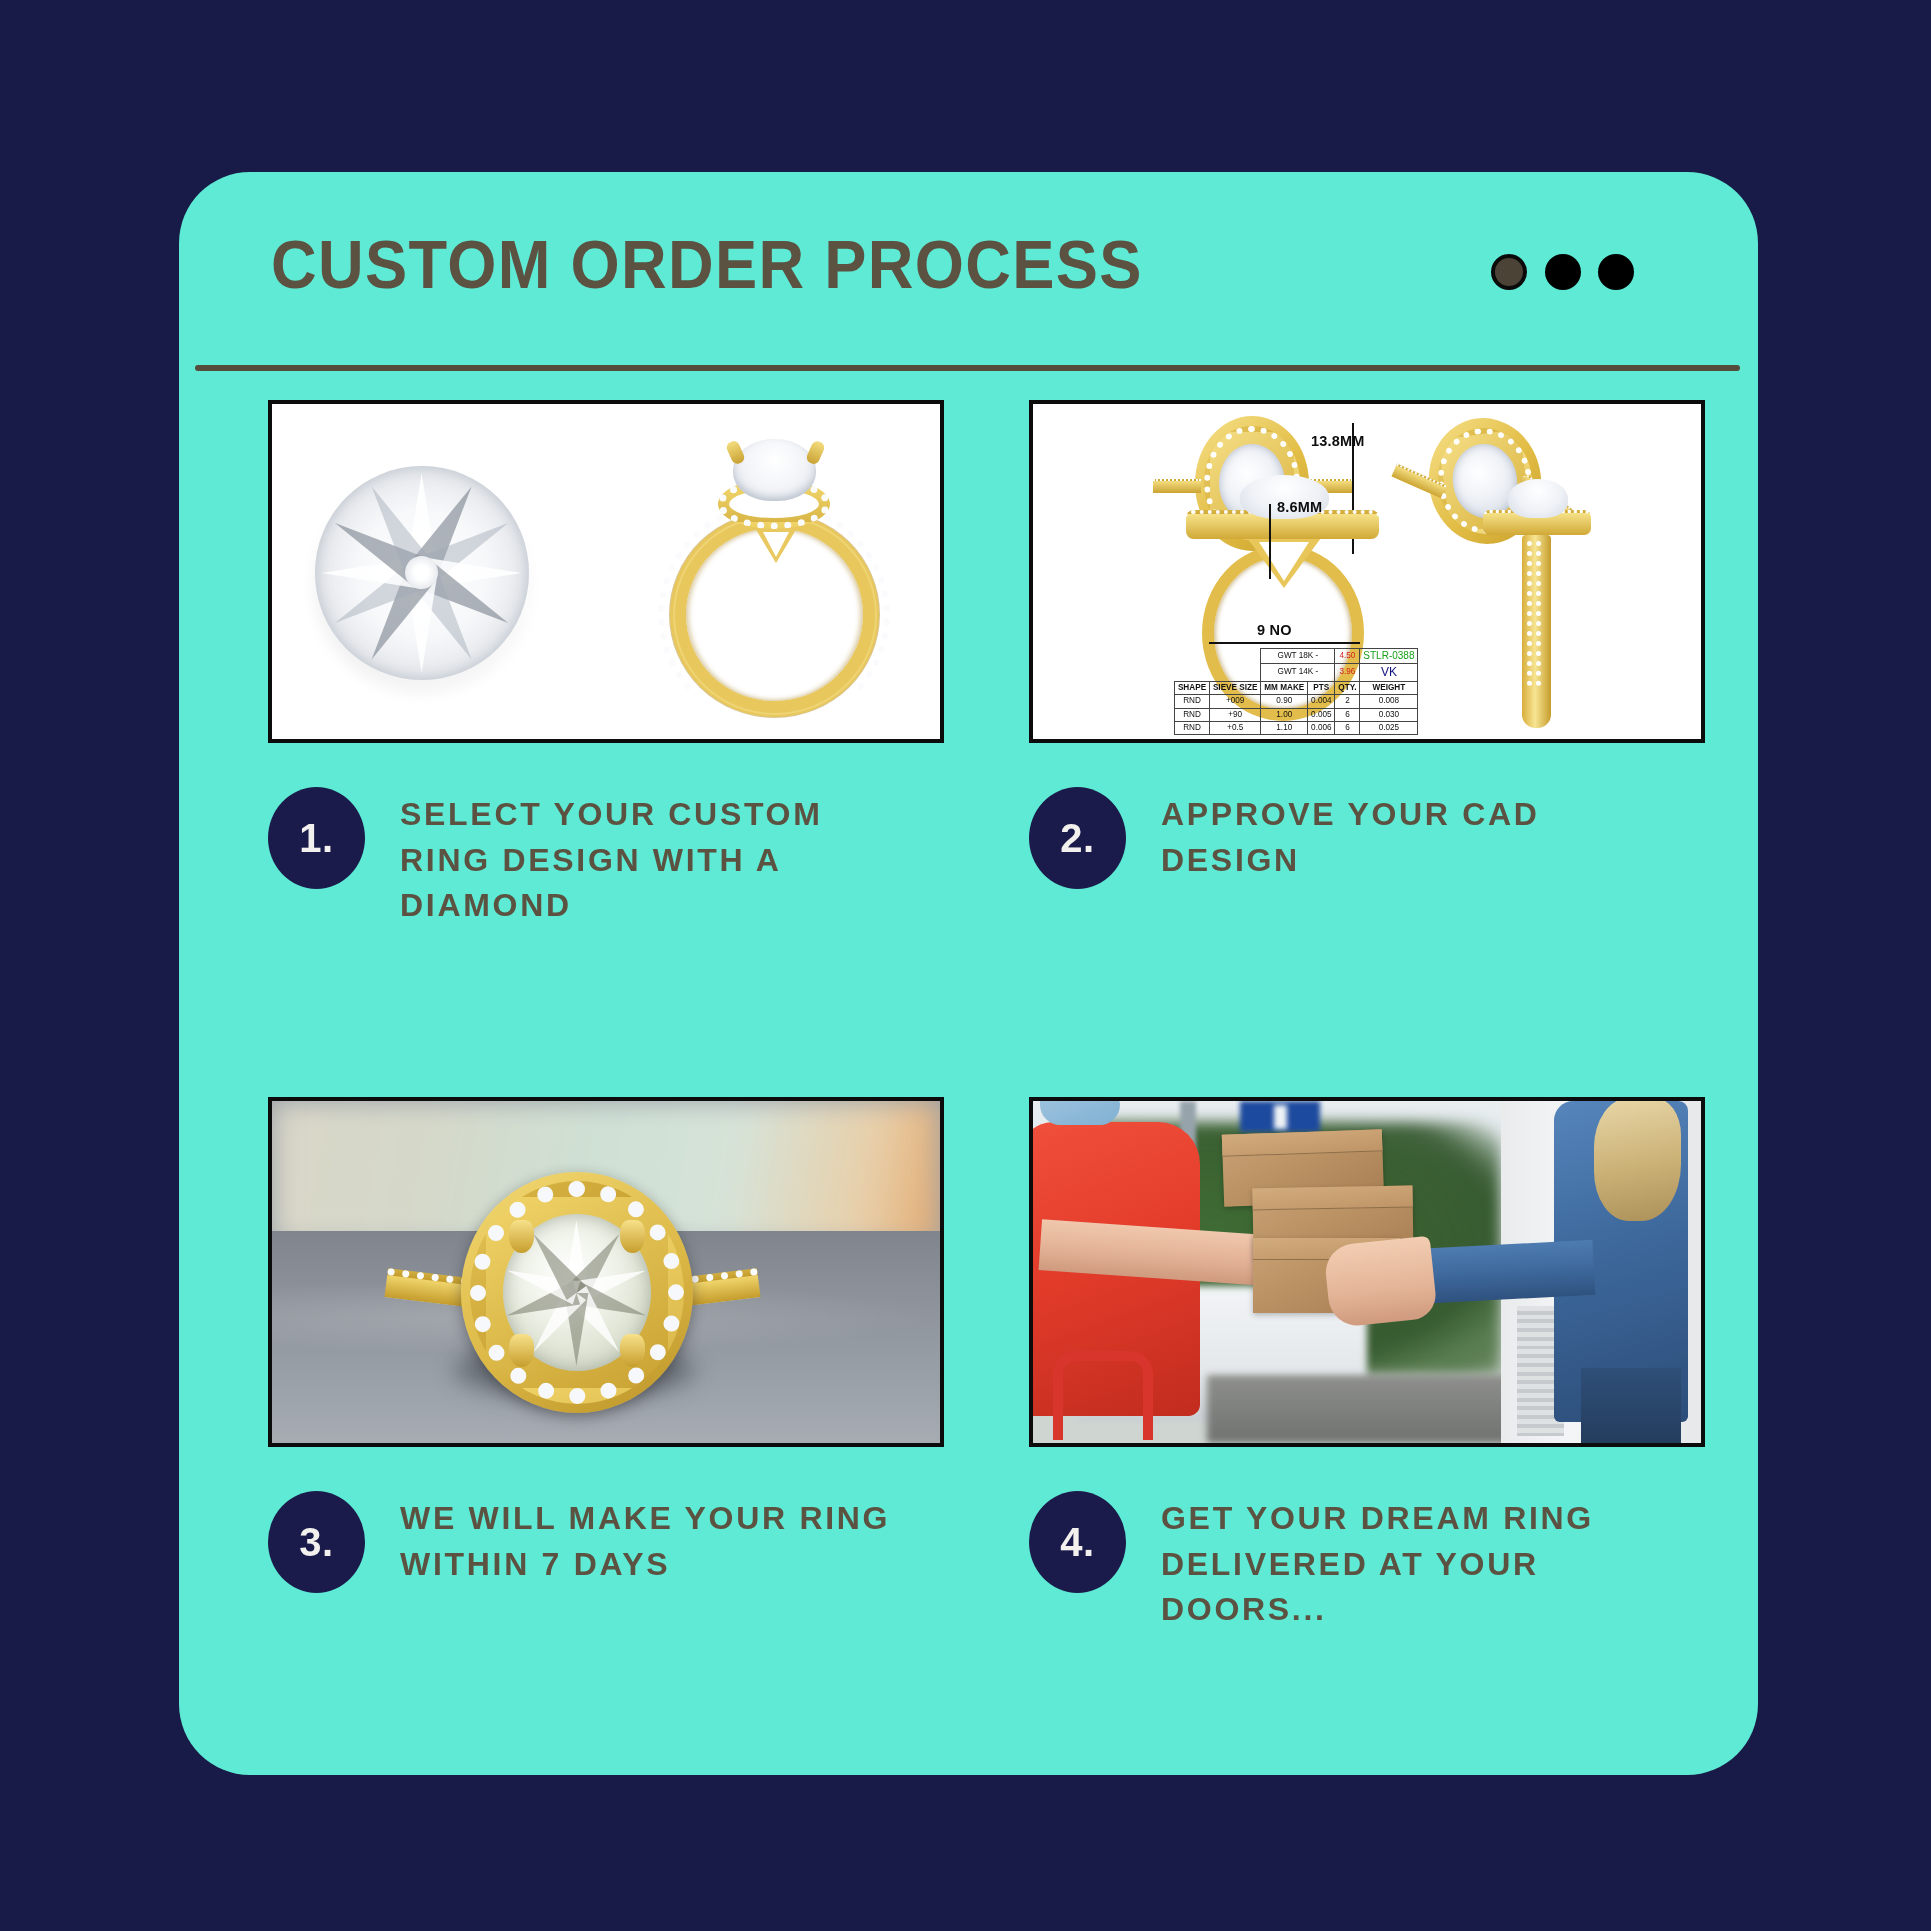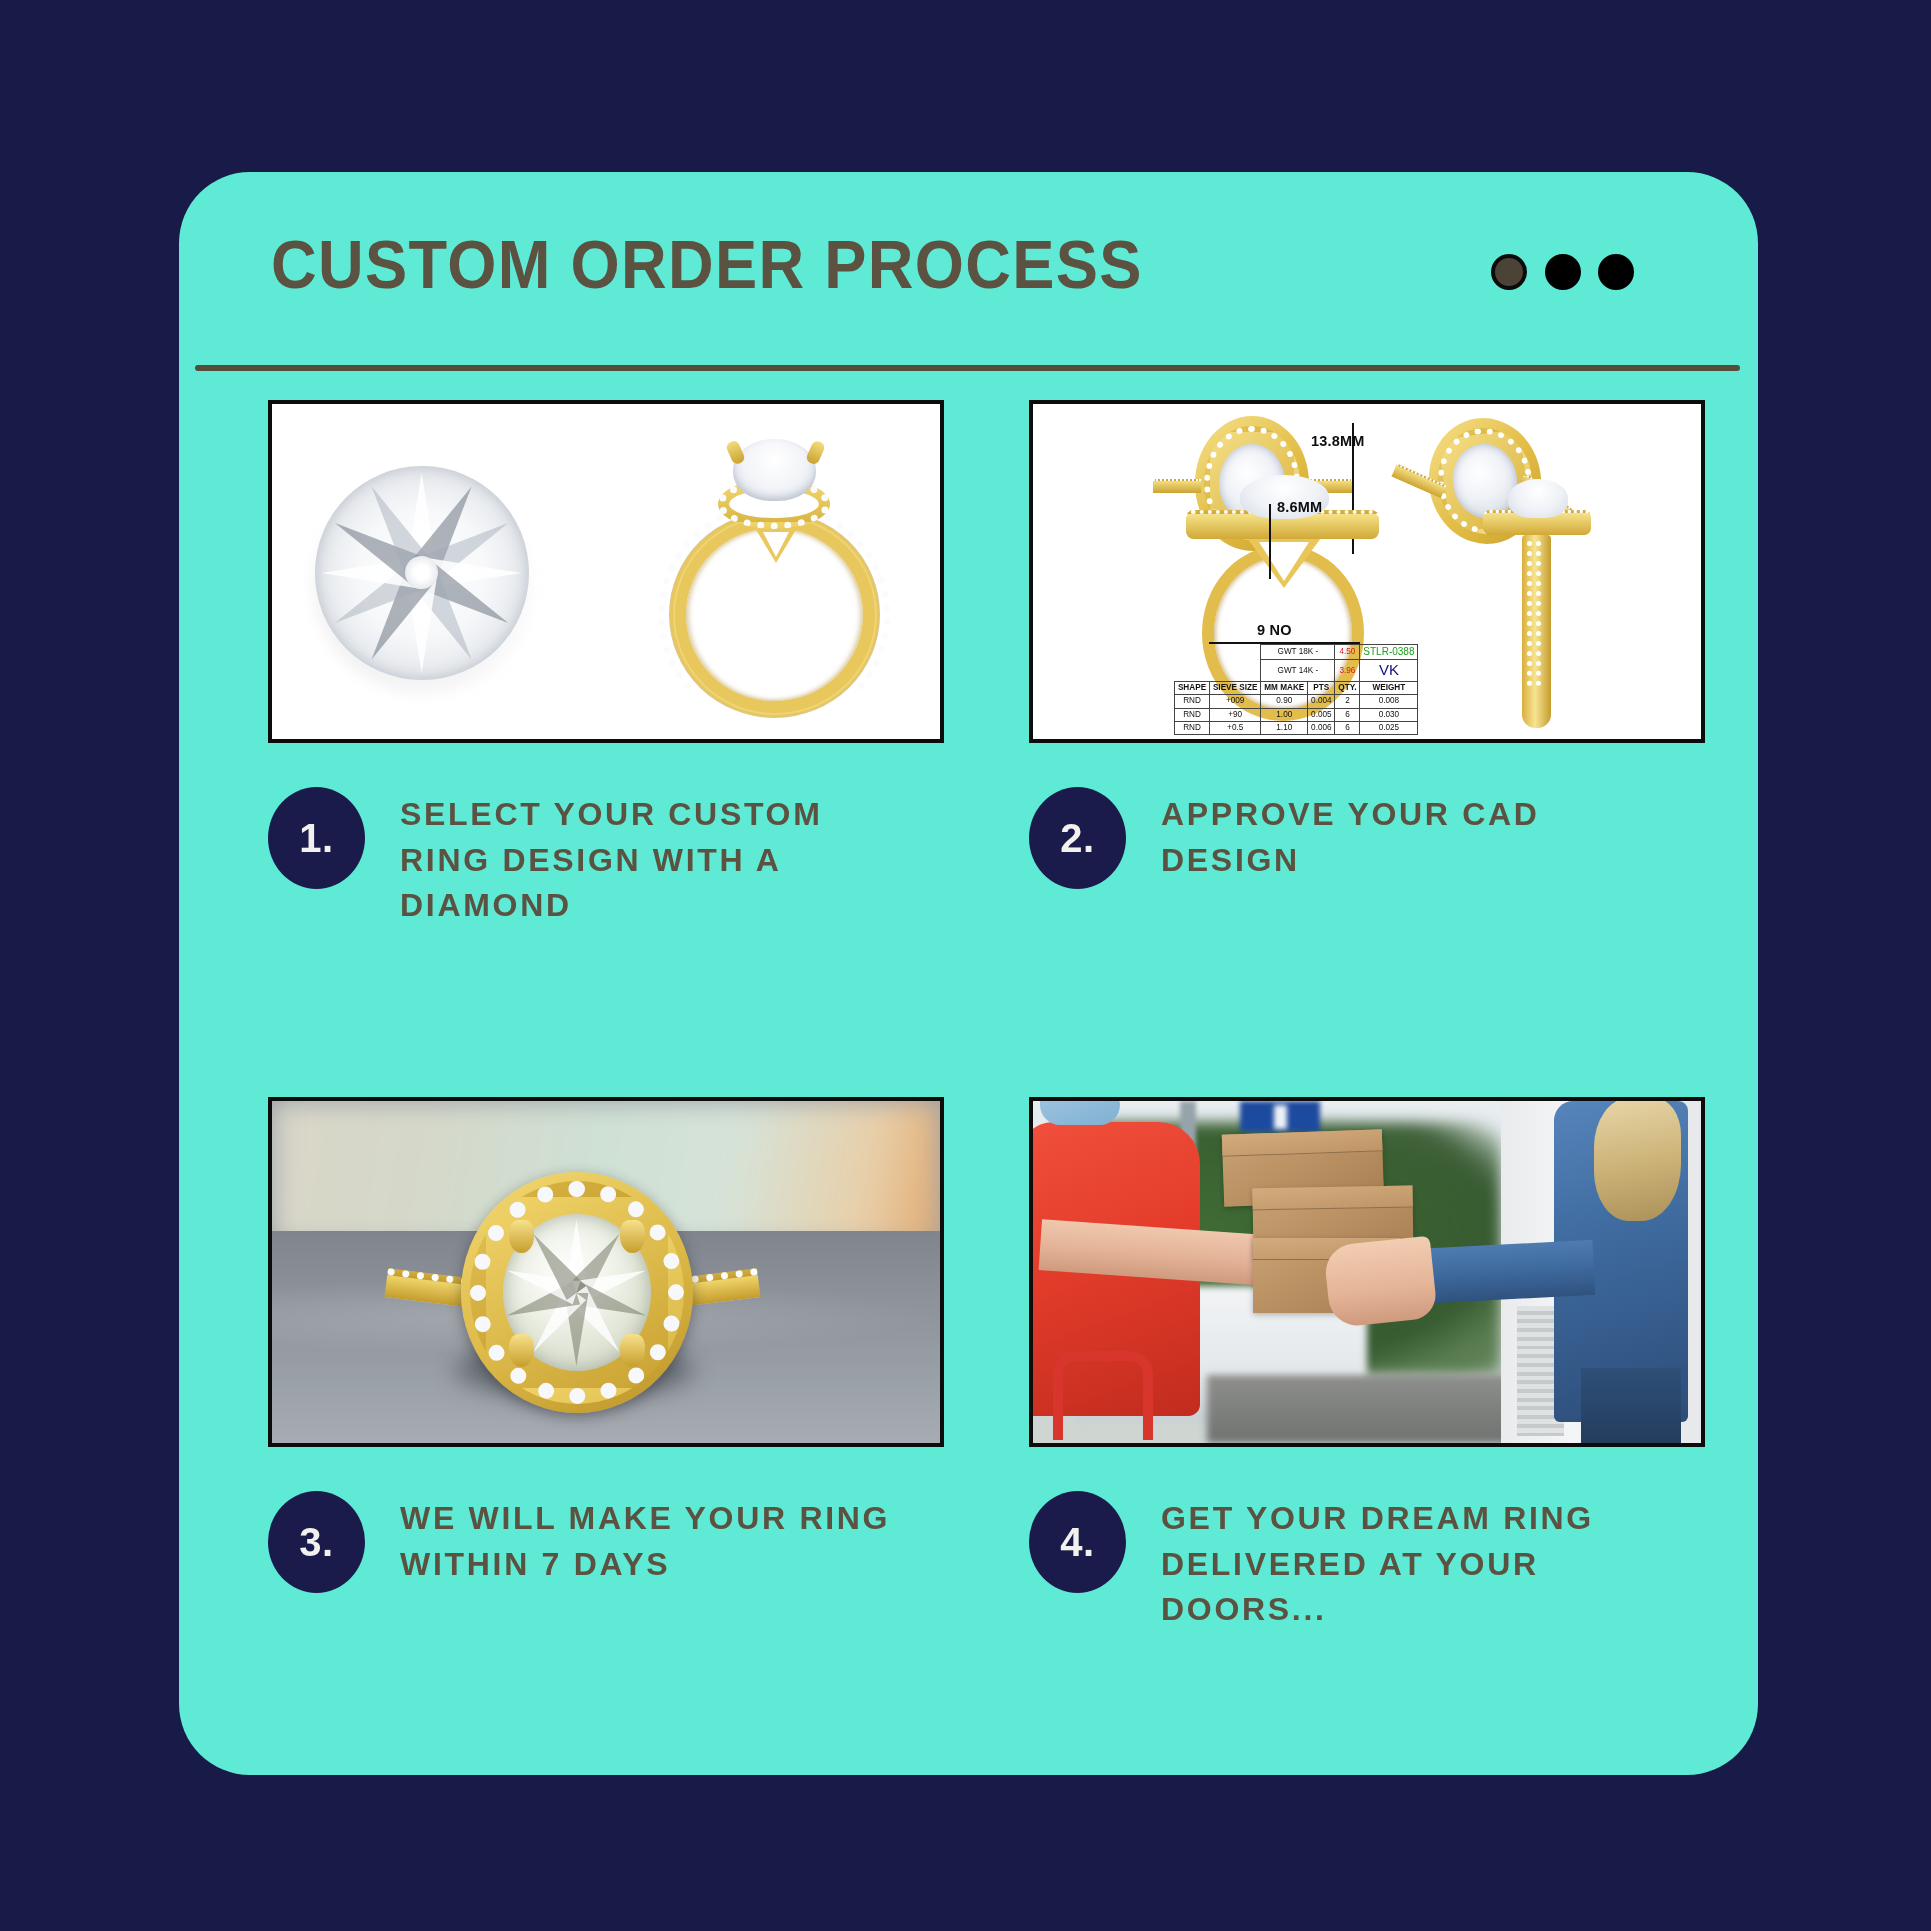--- a/index.html
+++ b/index.html
@@ -378,21 +378,21 @@
     border: 1px solid #444;
     padding: 1px 2.9px;
     text-align: center;
     font-weight: 700;
     white-space: nowrap;
     line-height: 1.25;
   }
   .spec-table td.nb { border: none; }
   .spec-table .red   { color: #d21d1d; }
   .spec-table .green { color: #18a018; font-size: 10px; }
-  .spec-table .blue  { color: #11127d; font-size: 15px; margin-top: 18px; }
+  .spec-table .blue  { color: #11127d; font-size: 12px; margin-top: 18px; }
   .spec-table tbody td { font-weight: 400; }
 
   
   .p3 { background: #9aa0a8; }
   .photo3 { position: absolute; inset: 0; overflow: hidden; }
   .bg-top {
     position: absolute; left:0; top:0; width:100%; height: 42%;
     background: linear-gradient(100deg,
       #d9d6c8 0%, #d5d8c9 22%, #cfe0d4 48%, #d6e3d8 68%, #e8cfa9 88%, #e2a96f 100%);
     filter: blur(13.5px);

